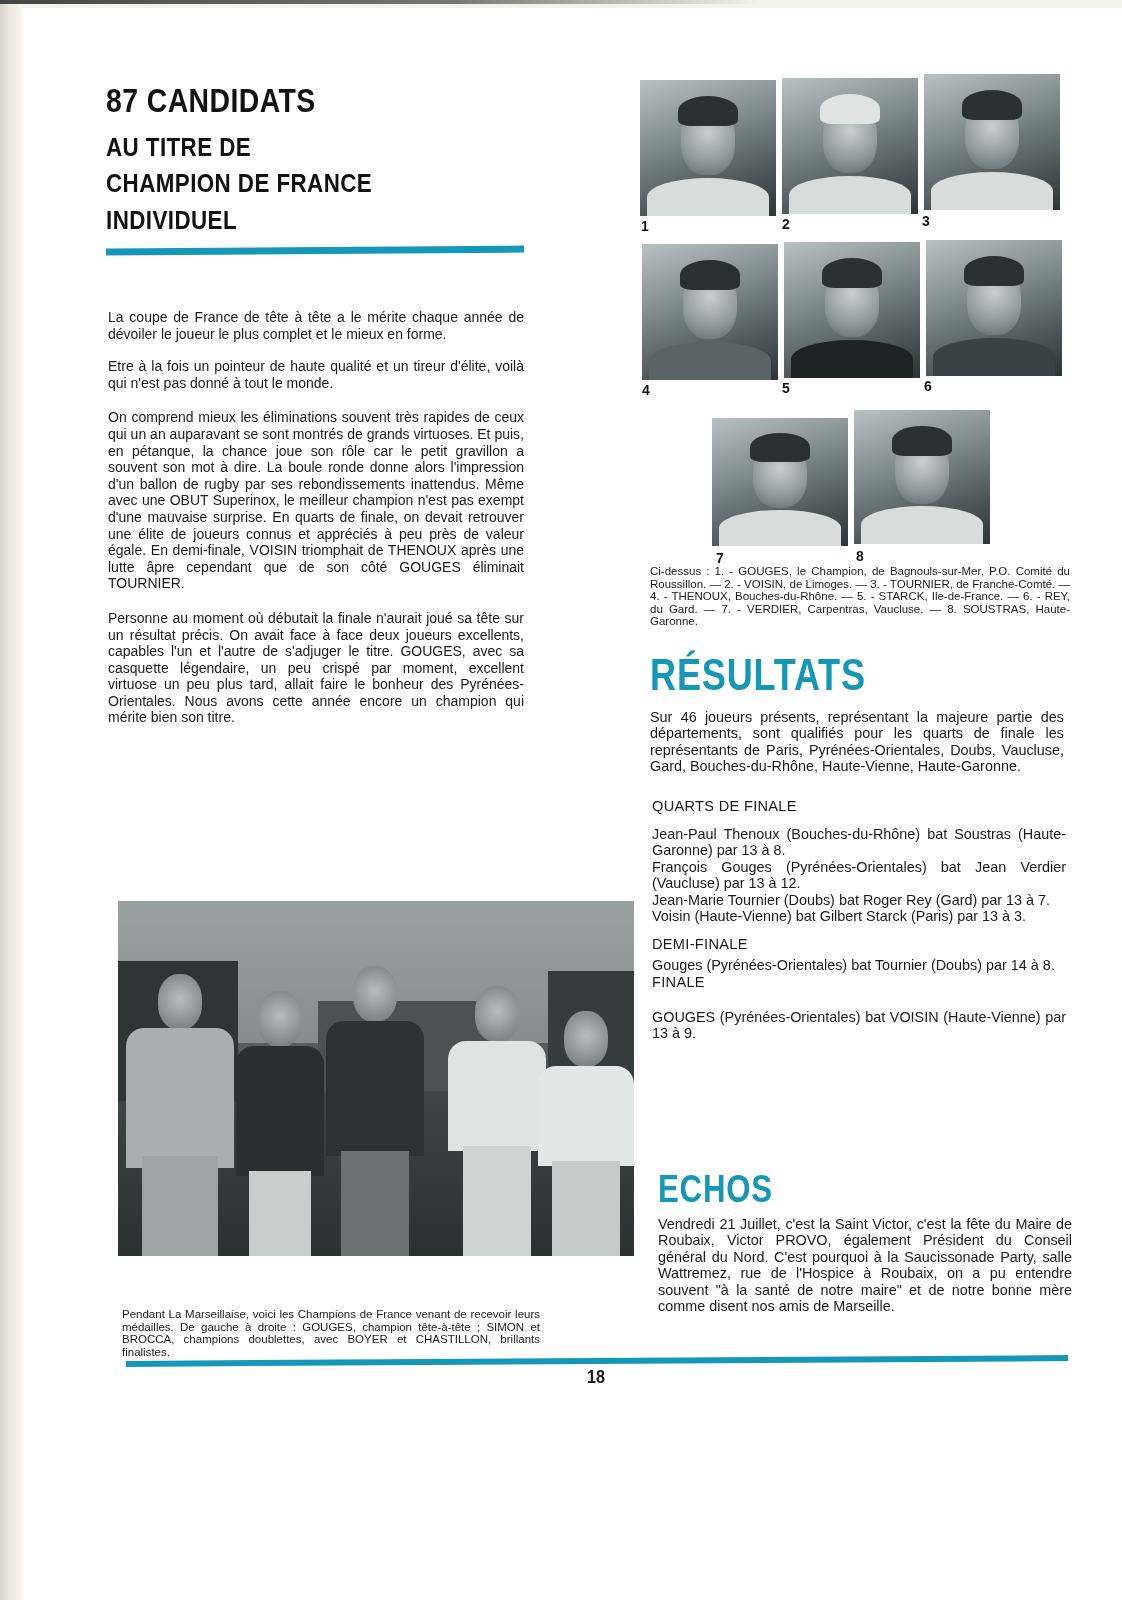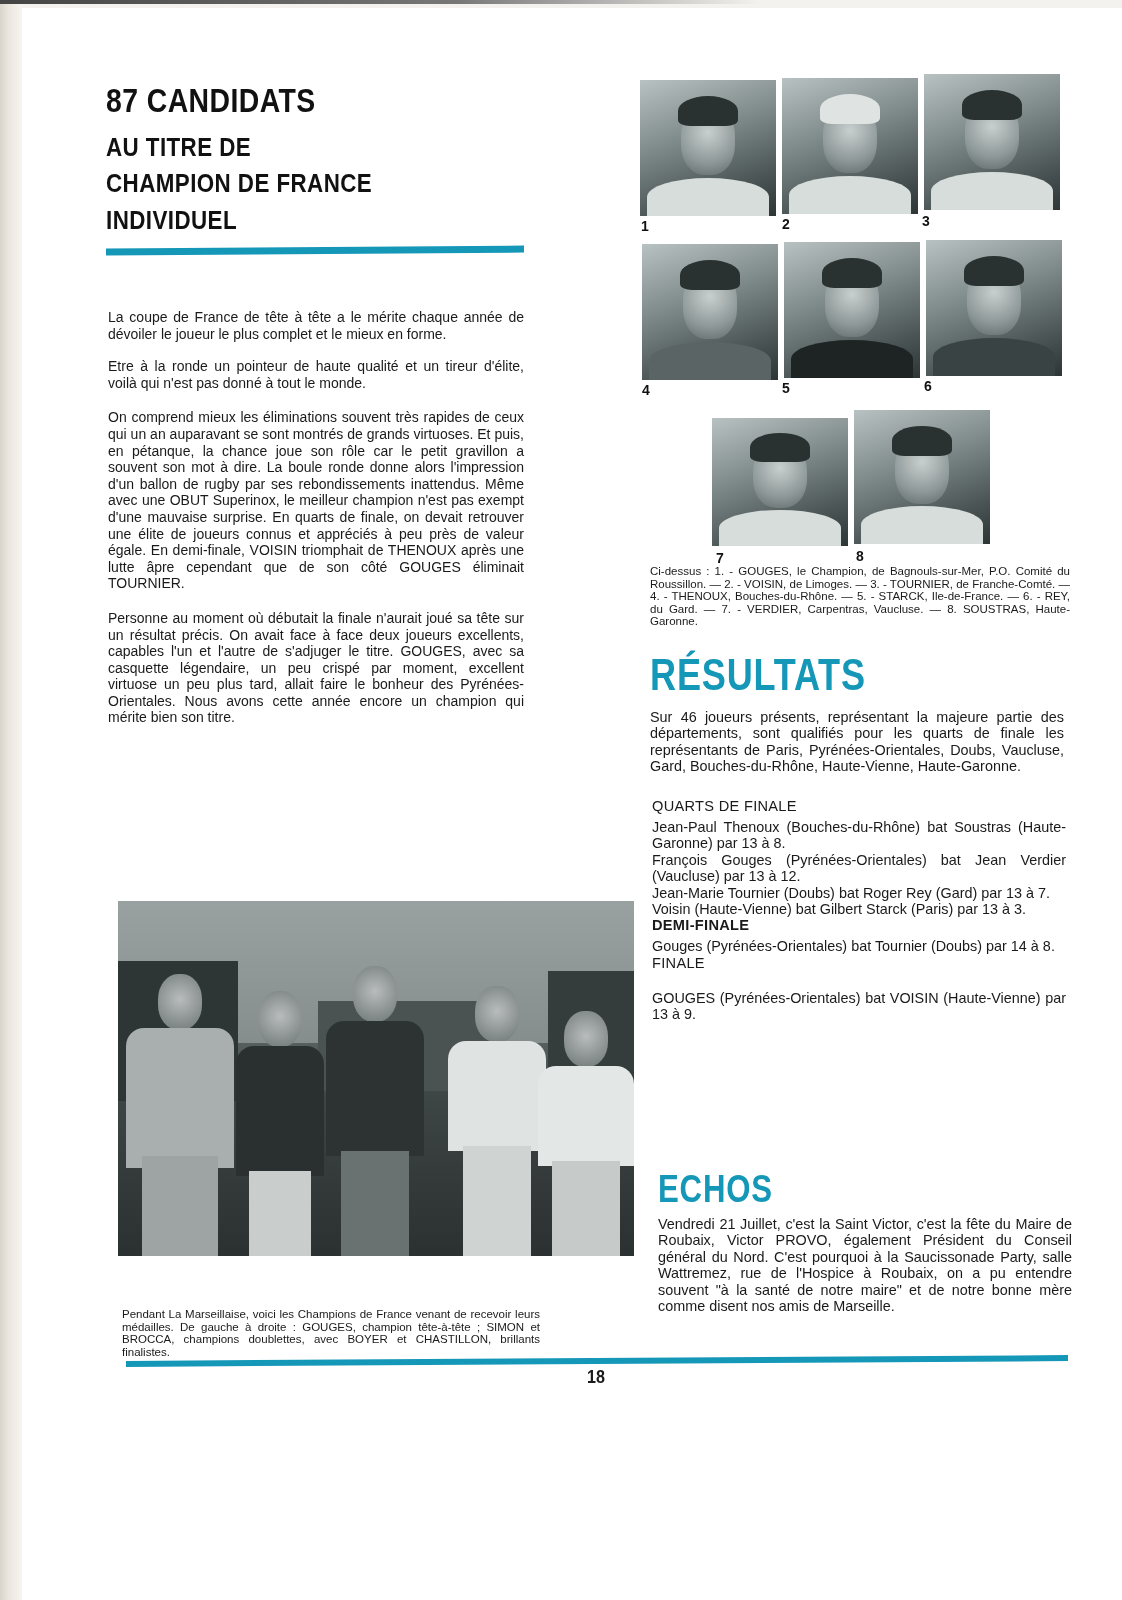--- a/index.html
+++ b/index.html
@@ -102,21 +102,21 @@
 <div class="page">
 
   <div class="abs title-main" style="left:84px; top:74px;">87 CANDIDATS</div>
   <div class="abs title-sub" style="left:84px; top:124px;">AU TITRE DE</div>
   <div class="abs title-sub" style="left:84px; top:160px;">CHAMPION DE FRANCE</div>
   <div class="abs title-sub" style="left:84px; top:197px;">INDIVIDUEL</div>
   <div class="abs rule-cyan" style="left:84px; top:239px; width:418px; height:7px; transform:rotate(-0.4deg);"></div>
 
   <div class="abs body-text" style="left:86px; top:301px; width:416px;">
     <p>La coupe de France de tête à tête a le mérite chaque année de dévoiler le joueur le plus complet et le mieux en forme.</p>
-    <p style="margin-top:16px;">Etre à la ronde un pointeur de haute qualité et un tireur d'élite, voilà qui n'est pas donné à tout le monde.</p>
+    <p style="margin-top:16px;">Etre à la fois un pointeur de haute qualité et un tireur d'élite, voilà qui n'est pas donné à tout le monde.</p>
     <p style="margin-top:18px;">On comprend mieux les éliminations souvent très rapides de ceux qui un an auparavant se sont montrés de grands virtuoses. Et puis, en pétanque, la chance joue son rôle car le petit gravillon a souvent son mot à dire. La boule ronde donne alors l'impression d'un ballon de rugby par ses rebondissements inattendus. Même avec une OBUT Superinox, le meilleur champion n'est pas exempt d'une mauvaise surprise. En quarts de finale, on devait retrouver une élite de joueurs connus et appréciés à peu près de valeur égale. En demi-finale, VOISIN triomphait de THENOUX après une lutte âpre cependant que de son côté GOUGES éliminait TOURNIER.</p>
     <p style="margin-top:18px;">Personne au moment où débutait la finale n'aurait joué sa tête sur un résultat précis. On avait face à face deux joueurs excellents, capables l'un et l'autre de s'adjuger le titre. GOUGES, avec sa casquette légendaire, un peu crispé par moment, excellent virtuose un peu plus tard, allait faire le bonheur des Pyrénées-Orientales. Nous avons cette année encore un champion qui mérite bien son titre.</p>
   </div>
 
   <div class="group-photo" style="left:96px; top:893px; width:516px; height:355px;">
     <div class="abs" style="left:0; top:0; width:100%; height:40%; background:linear-gradient(180deg,#9aa1a1,#858d8d);"></div>
     <div class="abs" style="left:200px; top:100px; width:180px; height:90px; background:#4a5252;"></div>
     <div class="abs" style="left:0; top:60px; width:120px; height:140px; background:#2e3535;"></div>
     <div class="abs" style="left:430px; top:70px; width:90px; height:130px; background:#353c3c;"></div>
 
@@ -202,28 +202,28 @@
   <div class="photo-num" style="left:694px; top:542px;">7</div>
   <div class="photo-num" style="left:834px; top:540px;">8</div>
 
   <div class="abs caption-small" style="left:628px; top:557px; width:420px;">Ci-dessus : 1. - GOUGES, le Champion, de Bagnouls-sur-Mer, P.O. Comité du Roussillon. — 2. - VOISIN, de Limoges. — 3. - TOURNIER, de Franche-Comté. — 4. - THENOUX, Bouches-du-Rhône. — 5. - STARCK, Ile-de-France. — 6. - REY, du Gard. — 7. - VERDIER, Carpentras, Vaucluse. — 8. SOUSTRAS, Haute-Garonne.</div>
 
   <div class="abs heading-cyan" style="left:628px; top:642px;">RÉSULTATS</div>
   <div class="abs res-text" style="left:628px; top:701px; width:414px;">Sur 46 joueurs présents, représentant la majeure partie des départements, sont qualifiés pour les quarts de finale les représentants de Paris, Pyrénées-Orientales, Doubs, Vaucluse, Gard, Bouches-du-Rhône, Haute-Vienne, Haute-Garonne.</div>
 
   <div class="abs" style="left:630px; top:790px; width:414px;">
     <div class="sub-heading">QUARTS DE FINALE</div>
-    <div class="res-text" style="margin-top:5px;">
+    <div class="res-text" style="margin-top:12px;">
       <p>Jean-Paul Thenoux (Bouches-du-Rhône) bat Soustras (Haute-Garonne) par 13 à 8.</p>
       <p>François Gouges (Pyrénées-Orientales) bat Jean Verdier (Vaucluse) par 13 à 12.</p>
       <p>Jean-Marie Tournier (Doubs) bat Roger Rey (Gard) par 13 à 7.</p>
       <p>Voisin (Haute-Vienne) bat Gilbert Starck (Paris) par 13 à 3.</p>
     </div>
 
-    <div class="sub-heading" style="font-weight:bold;">DEMI-FINALE</div>
+    <div class="sub-heading" style="margin-top:12px;">DEMI-FINALE</div>
     <div class="res-text" style="margin-top:5px;">
       <p>Gouges (Pyrénées-Orientales) bat Tournier (Doubs) par 14 à 8.</p>
     </div>
 
     <div class="sub-heading" style="">FINALE</div>
     <div class="res-text" style="margin-top:19px;">
       <p>GOUGES (Pyrénées-Orientales) bat VOISIN (Haute-Vienne) par 13 à 9.</p>
     </div>
   </div>
 

